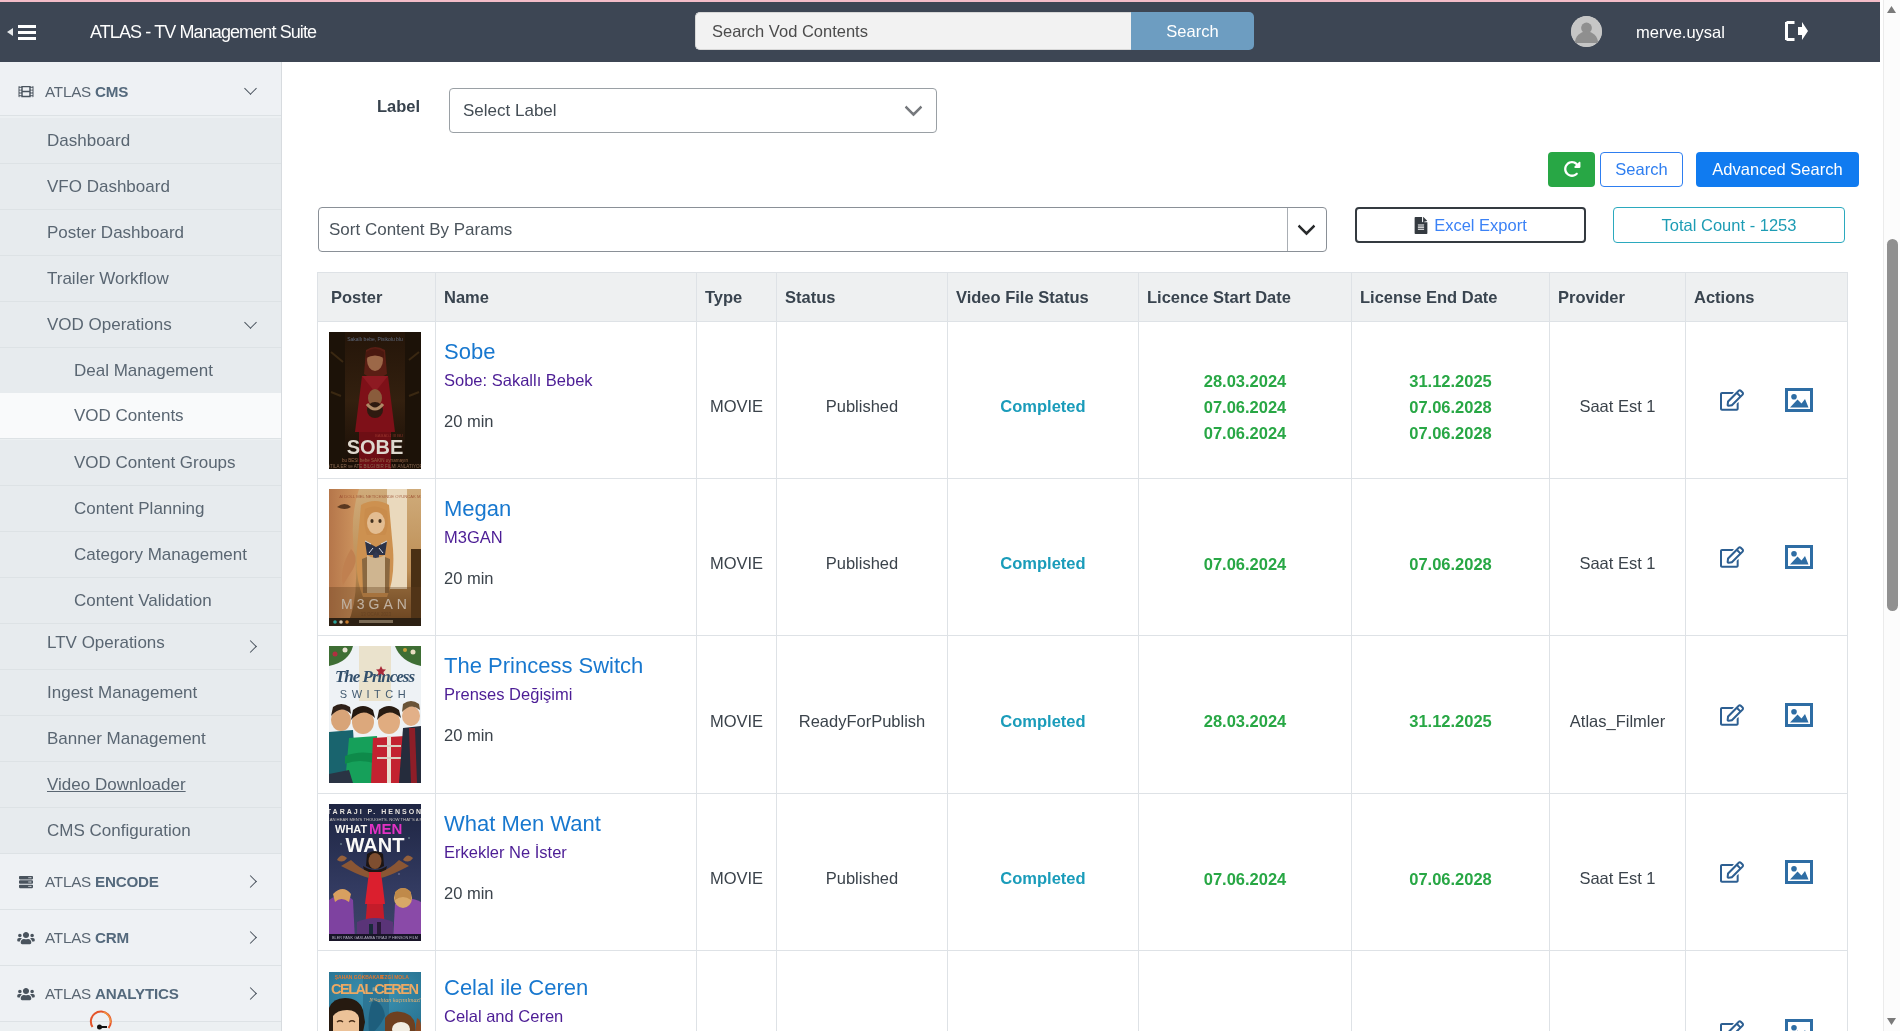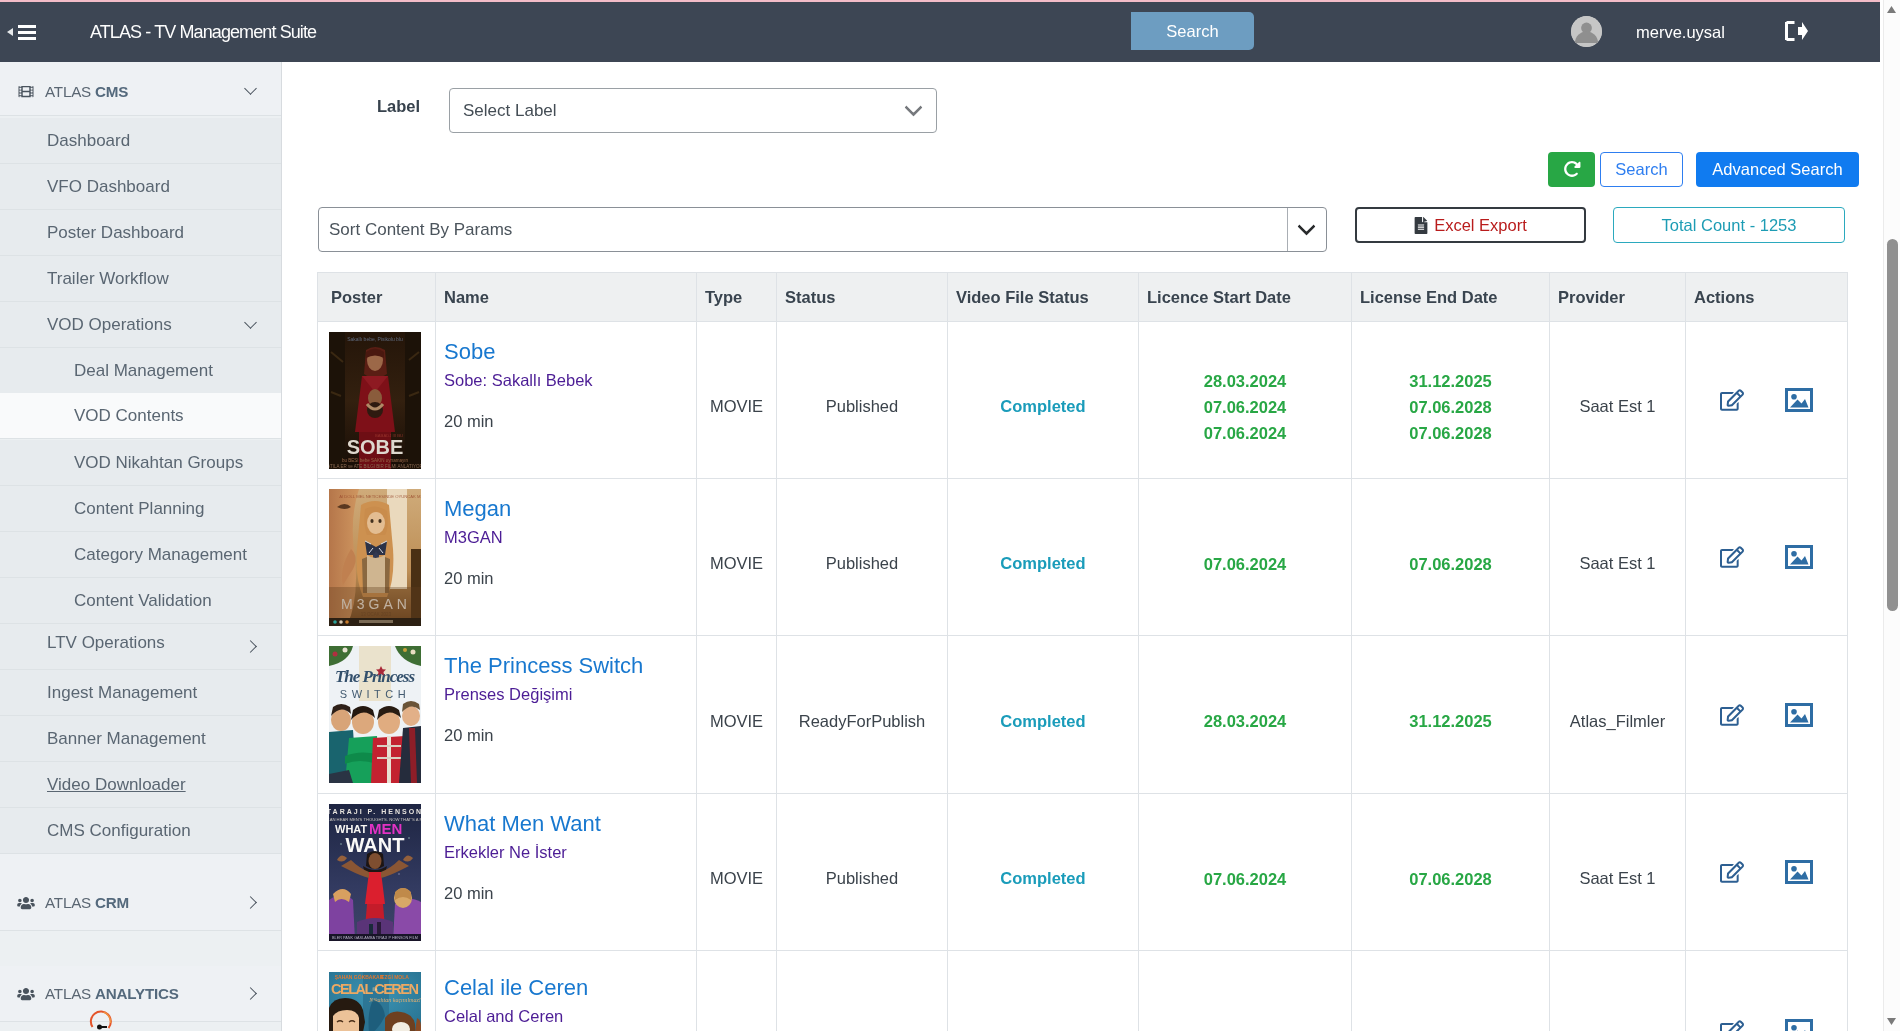--- a/index.html
+++ b/index.html
@@ -56,20 +56,21 @@
 <div id="pinkstrip" class="abs"></div>
 <div id="navbar" class="abs"></div>
 <div id="backarr" class="abs"></div>
 <div id="burger" class="abs">
     <div></div>
     <div></div>
     <div></div>
   </div>
 <div id="navtitle" class="abs">ATLAS - TV Management Suite</div>
 <div id="searchwrap" class="abs">
+  <div id="searchinput">Search Vod Contents</div>
   <div id="searchbtn">Search</div>
 </div>
 <div id="avatar" class="abs">
   <svg width="31" height="31" viewBox="0 0 31 31">
       <circle cx="15.5" cy="15.5" r="15.5" fill="#c6c6c6"></circle>
       <circle cx="15.5" cy="12" r="5.4" fill="#8f8f8f"></circle>
       <path d="M4 27 a11.5 11.5 0 0 1 23 0 z" fill="#8f8f8f"></path>
     </svg>
 </div>
 <div id="username" class="abs">merve.uysal</div>
@@ -103,21 +104,21 @@
       <span class="side-txt" style="left:47px;top:13px;">VOD Operations</span>
       <div class="chev-d" style="top:16px;"></div>
     </div>
   <div class="side-item side-sub abs" style="top:348px;height:46px;">
       <span class="side-txt" style="left:74px;top:13px;">Deal Management</span>
     </div>
   <div class="side-item abs" style="top:393px;height:46px;background:#f9fafb;">
       <span class="side-txt" style="left:74px;top:13px;">VOD Contents</span>
     </div>
   <div class="side-item side-sub abs" style="top:440px;height:46px;">
-      <span class="side-txt" style="left:74px;top:13px;">VOD Nikahtan Groups</span>
+      <span class="side-txt" style="left:74px;top:13px;">VOD Content Groups</span>
     </div>
   <div class="side-item side-sub abs" style="top:486px;height:46px;">
       <span class="side-txt" style="left:74px;top:13px;">Content Planning</span>
     </div>
   <div class="side-item side-sub abs" style="top:532px;height:46px;">
       <span class="side-txt" style="left:74px;top:13px;">Category Management</span>
     </div>
   <div class="side-item side-sub abs" style="top:578px;height:46px;">
       <span class="side-txt" style="left:74px;top:13px;">Content Validation</span>
     </div>
@@ -137,21 +138,21 @@
   <div class="side-item side-sub abs" style="top:808px;height:46px;">
       <span class="side-txt" style="left:47px;top:13px;">CMS Configuration</span>
     </div>
   <div class="side-item side-top abs" style="top:854px;height:56px;">
     <svg class="abs" style="left:17px;top:21px;" width="18" height="14" viewBox="0 0 512 512">
         <path fill="#49535d" d="M480 160H32c-17.67 0-32-14.33-32-32V64c0-17.67 14.33-32 32-32h448c17.67 0 32 14.33 32 32v64c0 17.67-14.33 32-32 32zm-48-88c-13.25 0-24 10.74-24 24c0 13.25 10.75 24 24 24s24-10.75 24-24c0-13.26-10.75-24-24-24zm-64 0c-13.25 0-24 10.74-24 24c0 13.25 10.75 24 24 24s24-10.75 24-24c0-13.26-10.75-24-24-24zm112 248H32c-17.67 0-32-14.33-32-32v-64c0-17.67 14.33-32 32-32h448c17.67 0 32 14.33 32 32v64c0 17.67-14.33 32-32 32zm-48-88c-13.25 0-24 10.74-24 24c0 13.25 10.75 24 24 24s24-10.75 24-24c0-13.26-10.75-24-24-24zm-64 0c-13.25 0-24 10.74-24 24c0 13.25 10.75 24 24 24s24-10.75 24-24c0-13.26-10.75-24-24-24zm112 248H32c-17.67 0-32-14.33-32-32v-64c0-17.67 14.33-32 32-32h448c17.67 0 32 14.33 32 32v64c0 17.67-14.33 32-32 32zm-48-88c-13.25 0-24 10.74-24 24c0 13.25 10.75 24 24 24s24-10.75 24-24c0-13.26-10.75-24-24-24zm-64 0c-13.25 0-24 10.74-24 24c0 13.25 10.75 24 24 24s24-10.75 24-24c0-13.26-10.75-24-24-24z"></path>
       </svg>
     <span class="side-txt" style="left:45px;top:19px;">ATLAS <b style="color:#54697c;">ENCODE</b></span>
     <div class="chev-r" style="top:23px;"></div>
   </div>
-  <div class="side-item side-top abs" style="top:875px;height:56px;">
+  <div class="side-item side-top abs" style="top:910px;height:56px;">
     <svg class="abs" style="left:16px;top:21px;" width="20" height="14" viewBox="0 0 640 512">
         <path fill="#49535d" d="M96 224c35.3 0 64-28.7 64-64s-28.7-64-64-64-64 28.7-64 64 28.7 64 64 64zm448 0c35.3 0 64-28.7 64-64s-28.7-64-64-64-64 28.7-64 64 28.7 64 64 64zm32 32h-64c-17.6 0-33.5 7.1-45.1 18.6 40.3 22.1 68.9 62 75.1 109.4h66c17.7 0 32-14.3 32-32v-32c0-35.3-28.7-64-64-64zm-256 0c61.9 0 112-50.1 112-112S381.9 32 320 32 208 82.1 208 144s50.1 112 112 112zm76.8 32h-8.3c-20.8 10-43.9 16-68.5 16s-47.6-6-68.5-16h-8.3C179.6 288 128 339.6 128 403.2V432c0 26.5 21.5 48 48 48h288c26.5 0 48-21.5 48-48v-28.8c0-63.6-51.6-115.2-115.2-115.2zm-223.7-13.4C161.5 263.1 145.6 256 128 256H64c-35.3 0-64 28.7-64 64v32c0 17.7 14.3 32 32 32h65.9c6.3-47.4 34.9-87.3 75.2-109.4z"></path>
       </svg>
     <span class="side-txt" style="left:45px;top:19px;">ATLAS <b style="color:#54697c;">CRM</b></span>
     <div class="chev-r" style="top:23px;"></div>
   </div>
   <div class="side-item side-top abs" style="top:966px;height:56px;">
     <svg class="abs" style="left:16px;top:21px;" width="20" height="14" viewBox="0 0 640 512">
         <path fill="#49535d" d="M96 224c35.3 0 64-28.7 64-64s-28.7-64-64-64-64 28.7-64 64 28.7 64 64 64zm448 0c35.3 0 64-28.7 64-64s-28.7-64-64-64-64 28.7-64 64 28.7 64 64 64zm32 32h-64c-17.6 0-33.5 7.1-45.1 18.6 40.3 22.1 68.9 62 75.1 109.4h66c17.7 0 32-14.3 32-32v-32c0-35.3-28.7-64-64-64zm-256 0c61.9 0 112-50.1 112-112S381.9 32 320 32 208 82.1 208 144s50.1 112 112 112zm76.8 32h-8.3c-20.8 10-43.9 16-68.5 16s-47.6-6-68.5-16h-8.3C179.6 288 128 339.6 128 403.2V432c0 26.5 21.5 48 48 48h288c26.5 0 48-21.5 48-48v-28.8c0-63.6-51.6-115.2-115.2-115.2zm-223.7-13.4C161.5 263.1 145.6 256 128 256H64c-35.3 0-64 28.7-64 64v32c0 17.7 14.3 32 32 32h65.9c6.3-47.4 34.9-87.3 75.2-109.4z"></path>
       </svg>
@@ -176,21 +177,21 @@
       <path fill="#fff" d="M463.5 224H472c13.3 0 24-10.7 24-24V72c0-9.7-5.8-18.5-14.8-22.2S461.9 48.1 455 55l-41.6 41.6c-87.6-86.5-228.7-86.2-315.8 1c-87.5 87.5-87.5 229.3 0 316.8s229.3 87.5 316.8 0c12.5-12.5 12.5-32.8 0-45.3s-32.8-12.5-45.3 0c-62.5 62.5-163.8 62.5-226.3 0s-62.5-163.8 0-226.3c62.2-62.2 162.7-62.5 225.3-1L327 183c-6.9 6.9-8.9 17.2-5.2 26.2s12.5 14.8 22.2 14.8H463.5z"></path>
     </svg>
 </div>
 <div class="btn" style="left:1600px;top:152px;width:83px;height:35px;background:#fff;border:1px solid #2e7ef0;color:#2e7ef0;line-height:33px;">Search</div>
 <div class="btn" style="left:1696px;top:152px;width:163px;height:35px;background:#107bf0;color:#fff;line-height:35px;">Advanced Search</div>
 
 <div class="selbox" style="left:318px;top:207px;width:1009px;height:45px;line-height:43px;padding-left:10px;color:#4b545c;border-color:#8a9097;">Sort Content By Params</div>
 <div class="abs" style="left:1287px;top:208px;width:1px;height:43px;background:#a9aeb4;"></div>
 <div class="selchev" style="left:1300px;top:220px;border-color:#292b2d;"></div>
 
-<div class="btn" style="left:1355px;top:207px;width:231px;height:36px;background:#fff;border:2px solid #343a40;color:#b91c1c;line-height:32px;">
+<div class="btn" style="left:1355px;top:207px;width:231px;height:36px;background:#fff;border:2px solid #343a40;color:#3b82f6;line-height:32px;">
   <svg width="14" height="17" viewBox="0 0 384 512" style="vertical-align:-3px;margin-right:6px;">
       <path fill="#343a40" d="M224 136V0H24C10.7 0 0 10.7 0 24v464c0 13.3 10.7 24 24 24h336c13.3 0 24-10.7 24-24V160H248c-13.2 0-24-10.8-24-24zm64 236c0 6.6-5.4 12-12 12H108c-6.6 0-12-5.4-12-12v-8c0-6.6 5.4-12 12-12h168c6.6 0 12 5.4 12 12v8zm0-64c0 6.6-5.4 12-12 12H108c-6.6 0-12-5.4-12-12v-8c0-6.6 5.4-12 12-12h168c6.6 0 12 5.4 12 12v8zm0-72v8c0 6.6-5.4 12-12 12H108c-6.6 0-12-5.4-12-12v-8c0-6.6 5.4-12 12-12h168c6.6 0 12 5.4 12 12zm0-96v20H256V0h-0.7c6.4 0 12.5 2.5 17 7l97.7 97.7c4.5 4.5 7 10.6 7 16.9z"></path>
     </svg>Excel Export</div>
 <div class="btn" style="left:1613px;top:207px;width:232px;height:36px;background:#fff;border:1px solid #2ba9be;color:#1d9cb4;line-height:34px;">Total Count - 1253</div>
 
 <table class="abs" style="left:317px;top:272px;width:1531px;">
 <colgroup>
       <col style="width:118px">
       <col style="width:261px">
       <col style="width:80px">

